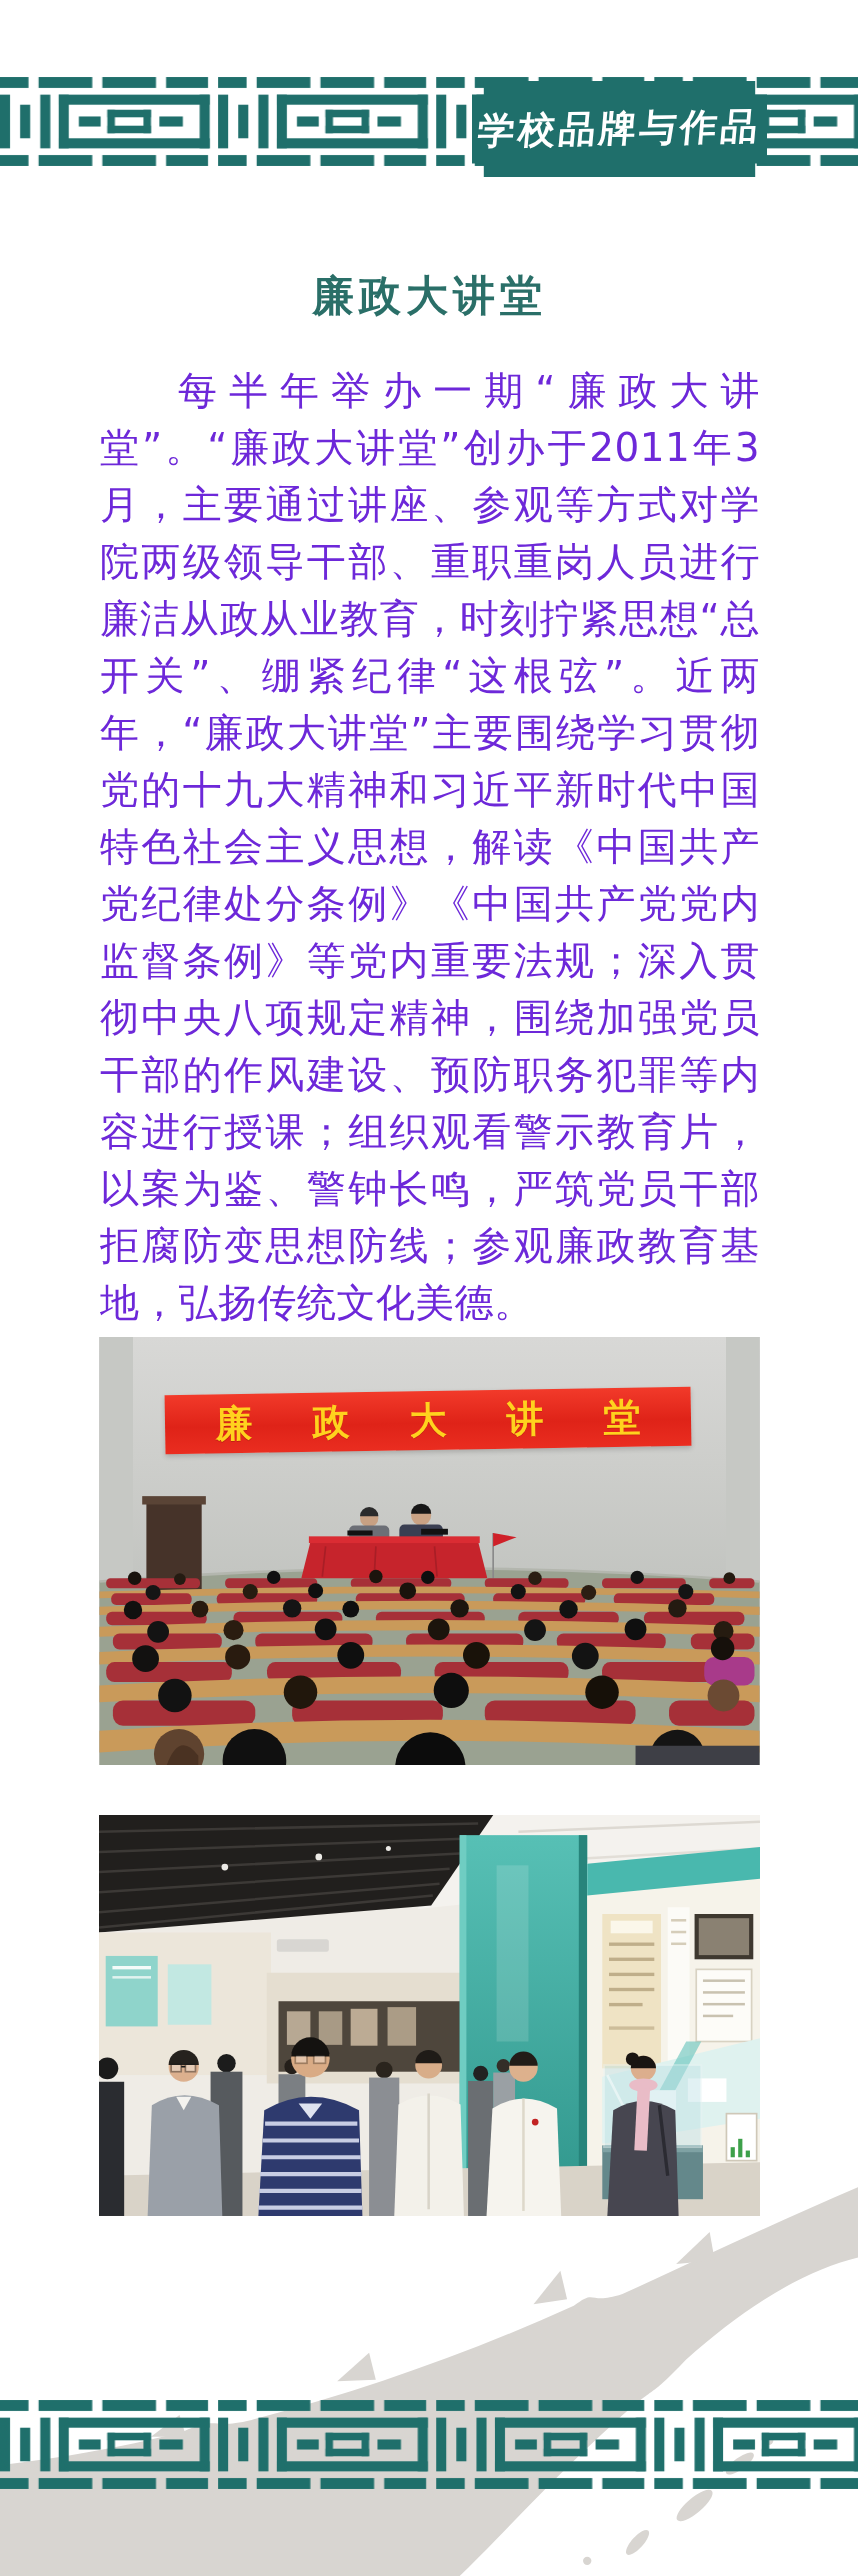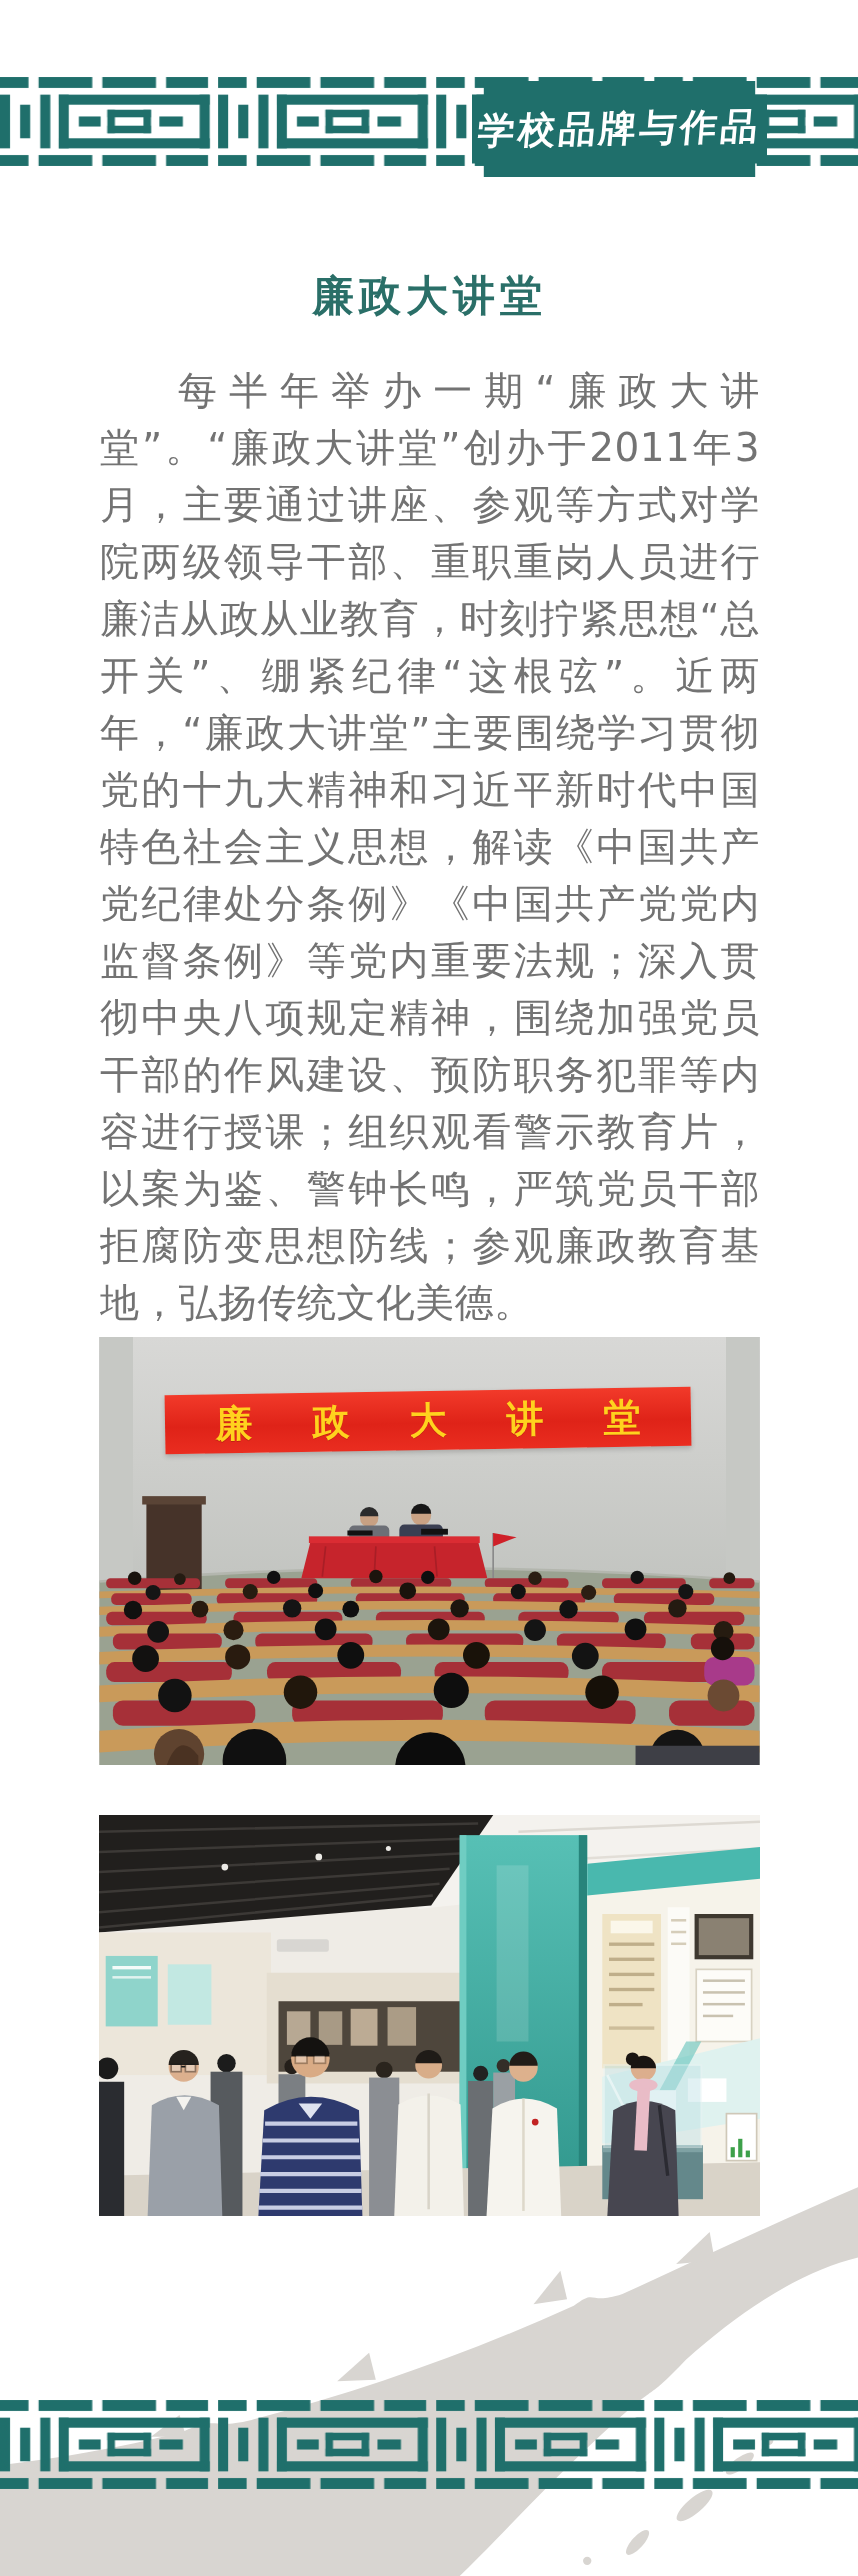--- a/index.html
+++ b/index.html
@@ -15,21 +15,21 @@
   .plaque{left:472px;top:81px;width:295px;height:96px;z-index:7;
     background:#1f6f6b;display:flex;align-items:center;justify-content:center;
     clip-path:polygon(0% 14%,4% 14%,4% 0%,96% 0%,96% 14%,100% 14%,100% 86%,96% 86%,96% 100%,4% 100%,4% 86%,0% 86%);}
   .plaque span{color:#ffffff;font-size:37px;font-weight:bold;letter-spacing:3.4px;
     transform:skewX(-6deg) rotate(-1deg);white-space:nowrap;}
 
   
   .article-title{left:0;top:268px;width:859px;text-align:center;
     color:#2a6f68;font-size:42px;font-weight:bold;letter-spacing:5px;}
   .article-body{left:100px;top:362px;width:660px;
-    color:#737373;font-size:39px;line-height:57px;text-align:justify;
+    color:#6d28d9;font-size:39px;line-height:57px;text-align:justify;
     text-indent:2em;letter-spacing:0.4px;}
 
   
   .photo{left:99px;width:661px;overflow:hidden;background:#cccccc;}
   .photo1{top:1337px;height:428px;}
   .photo2{top:1815px;height:401px;}
   .photo svg{display:block;}
 
   .p1-banner{position:absolute;left:66px;top:54px;width:526px;height:59px;
     background:linear-gradient(180deg,#f23a2a 0%,#df2318 55%,#ea2d20 100%);

